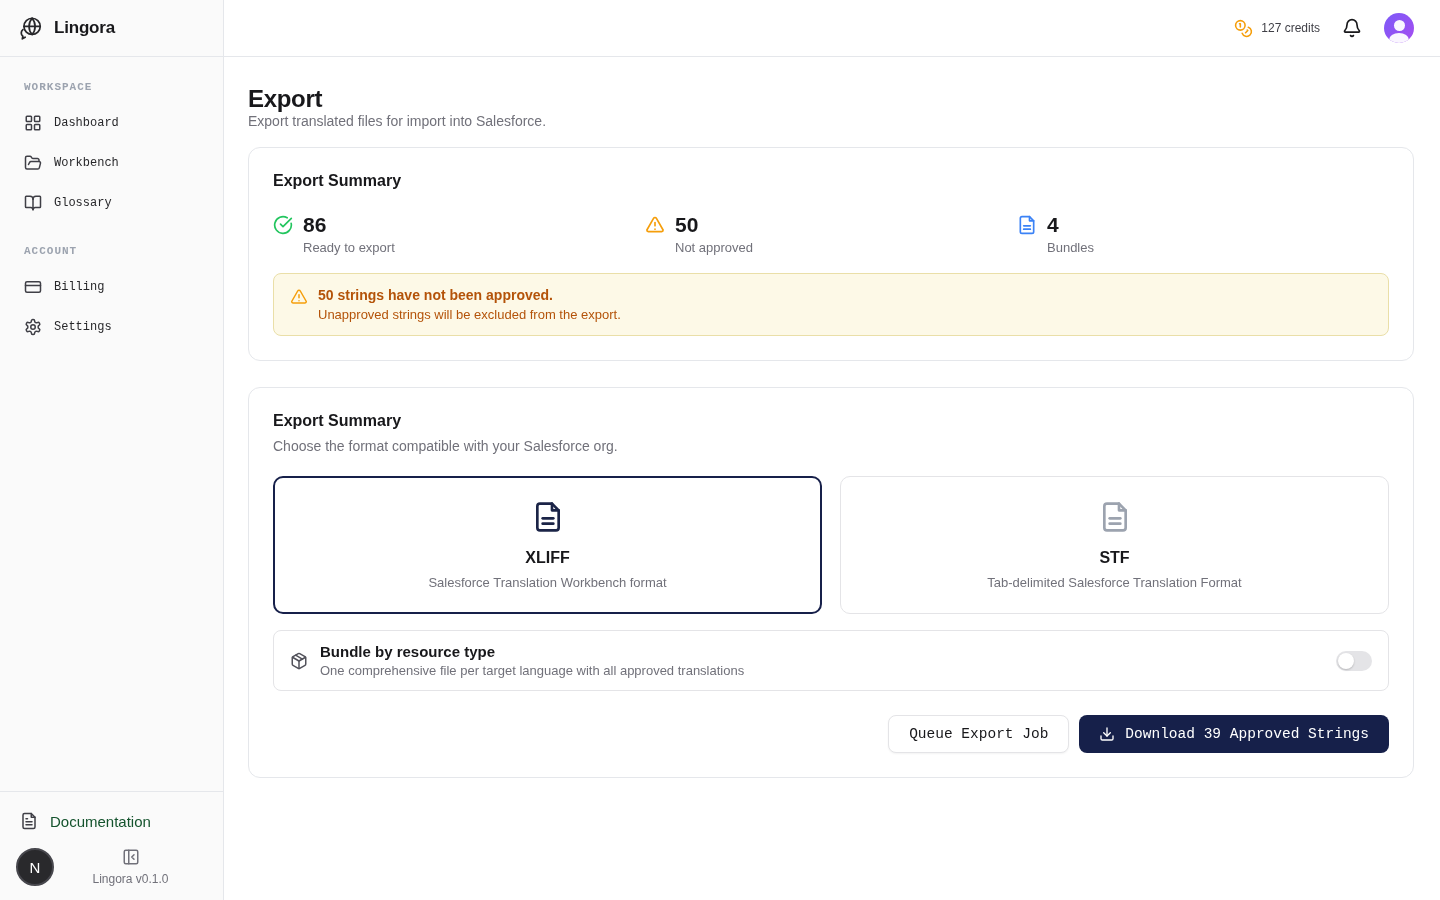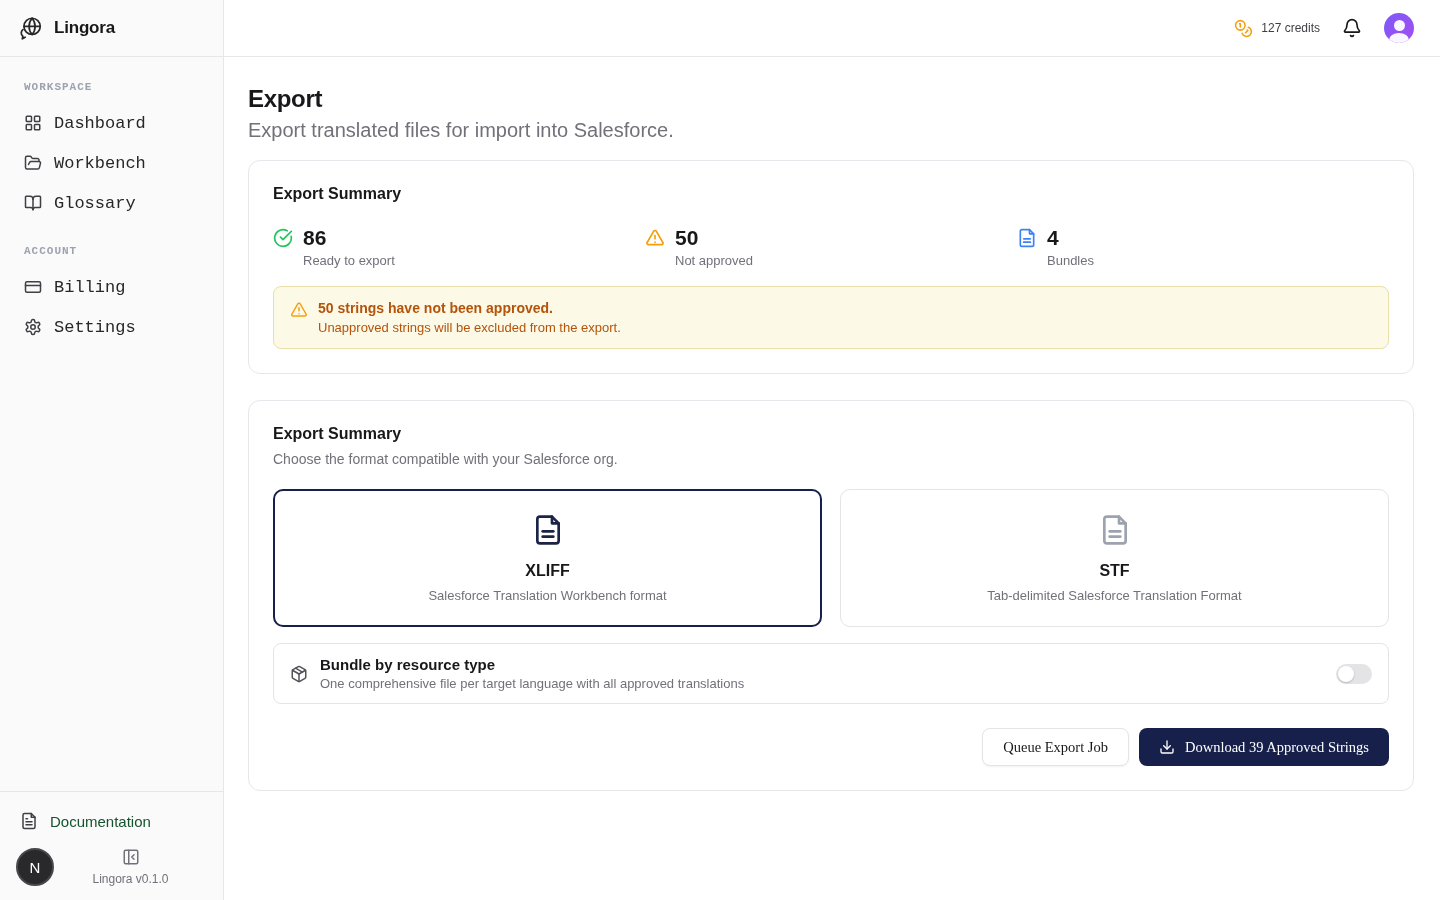--- a/index.html
+++ b/index.html
@@ -9,21 +9,21 @@
 
   
   .sidebar { position:absolute; left:0; top:0; width:224px; height:900px; background:#fafafa; border-right:1px solid #e5e7eb; display:flex; flex-direction:column; }
   .brand { height:57px; display:flex; align-items:center; gap:10px; padding:8px 18px; border-bottom:1px solid #e5e7eb; flex:0 0 auto; }
   .brand-name { font-size:17px; font-weight:700; color:#18181b; letter-spacing:-0.2px; }
   .nav { padding:18px 14px; flex:1 1 auto;font-family:Liberation Mono, monospace; }
   .nav-section-label { font-size:11px; font-weight:600; color:#9ca3af; letter-spacing:1px; padding:0 10px; margin:6px 0 10px; }
   .nav-section-label.second { margin-top:22px; }
   .nav-item { display:flex; align-items:center; gap:12px; height:40px; padding:0 10px; border-radius:8px; cursor:pointer; color:#27272a; }
   .nav-item .icn { display:flex; width:18px; height:18px; color:#3f3f46; }
-  .nav-item-label { font-size:17px; }
+  .nav-item-label { font-size:12px; }
 
   .sidebar-footer { flex:0 0 auto; border-top:1px solid #e5e7eb; padding:14px 16px 14px; }
   .doc-row { display:flex; align-items:center; gap:12px; padding:6px 4px; cursor:pointer; color:#14532d; border-radius:8px; }
   .doc-row .icn { display:flex; width:18px; height:18px; color:#3f3f46; }
   .doc-label { font-size:15px; }
   .footer-bottom { display:flex; align-items:center; margin-top:12px; }
   .n-avatar { width:38px; height:38px; border-radius:50%; background:#29292c; border:2px solid #47474d; color:#ffffff; font-size:15px; display:flex; align-items:center; justify-content:center; cursor:pointer; flex:0 0 auto; }
   .footer-center { flex:1; display:flex; flex-direction:column; align-items:center; gap:6px; }
   .collapse-btn { display:flex; width:18px; height:18px; color:#71717a; cursor:pointer; background:none; border:none; padding:0; }
   .version-text { font-size:12px; color:#71717a; }
@@ -34,21 +34,21 @@
   .credits .icn { display:flex; width:19px; height:19px; color:#f59e0b; }
   .credits-label { font-size:12px; color:#3f3f46; }
   .bell-btn { display:flex; width:20px; height:20px; color:#18181b; background:none; border:none; padding:0; cursor:pointer; }
   .user-avatar { width:30px; height:30px; border-radius:50%; background:linear-gradient(135deg,#7c5af8 0%,#a64df0 100%); position:relative; overflow:hidden; cursor:pointer; border:none; }
   .user-avatar .head { position:absolute; left:50%; top:7px; width:11px; height:11px; margin-left:-5.5px; border-radius:50%; background:#ffffff; opacity:.95; }
   .user-avatar .body { position:absolute; left:50%; top:20px; width:20px; height:14px; margin-left:-10px; border-radius:50%; background:#ffffff; opacity:.95; }
 
   
   .main { position:absolute; left:224px; top:57px; right:0; bottom:0; padding:28px 26px 0 24px; background:#ffffff; }
   .page-title { font-size:24px; font-weight:700; color:#18181b; letter-spacing:-0.3px; }
-  .page-subtitle { font-size:20px; color:#71717a; margin-top:6px; }
+  .page-subtitle { font-size:14px; color:#71717a; }
 
   .card { border:1px solid #e5e7eb; border-radius:12px; background:#ffffff; padding:24px; }
   .card.summary { margin-top:18px; }
   .card.format { margin-top:26px; }
   .card-title { font-size:16px; font-weight:700; color:#18181b; }
   .card-subtitle { font-size:14px; color:#71717a; margin-top:8px; }
 
   .stats { display:grid; grid-template-columns:1fr 1fr 1fr; margin-top:22px; }
   .stat { display:flex; align-items:flex-start; gap:10px; }
   .stat .icn { display:flex; width:20px; height:20px; margin-top:3px; }
@@ -73,21 +73,21 @@
 
   .bundle-row { margin-top:16px; border:1px solid #e4e4e7; border-radius:8px; padding:12px 16px; display:flex; align-items:center; gap:12px; }
   .bundle-row .icn { display:flex; width:18px; height:18px; color:#52525b; flex:0 0 auto; }
   .bundle-texts { flex:1; }
   .bundle-title { font-size:15px; font-weight:700; color:#18181b; }
   .bundle-desc { font-size:13px; color:#71717a; margin-top:3px; }
   .toggle { width:36px; height:20px; border-radius:999px; background:#e4e4e7; position:relative; border:none; cursor:pointer; flex:0 0 auto; }
   .toggle .knob { position:absolute; left:2px; top:2px; width:16px; height:16px; border-radius:50%; background:#ffffff; box-shadow:0 1px 2px rgba(0,0,0,.2); }
 
   .actions { display:flex; justify-content:flex-end; gap:10px; margin-top:24px; }
-  .btn { height:38px; border-radius:8px; font-size:14.5px; font-weight:500; display:flex; align-items:center; gap:10px; padding:0 20px; cursor:pointer; font-family:Liberation Serif, serif; }
+  .btn { height:38px; border-radius:8px; font-size:14.5px; font-weight:500; display:flex; align-items:center; gap:10px; padding:0 20px; cursor:pointer; font-family:Liberation Mono, monospace; }
   .btn.secondary { background:#ffffff; color:#18181b; border:1px solid #e4e4e7; box-shadow:0 1px 2px rgba(0,0,0,.05); }
   .btn.primary { background:#16204a; color:#ffffff; border:none; }
   .btn .icn { display:flex; width:16px; height:16px; }
 
   svg { width:100%; height:100%; display:block; }
 </style>
 </head>
 <body>
 
 <div class="app">

